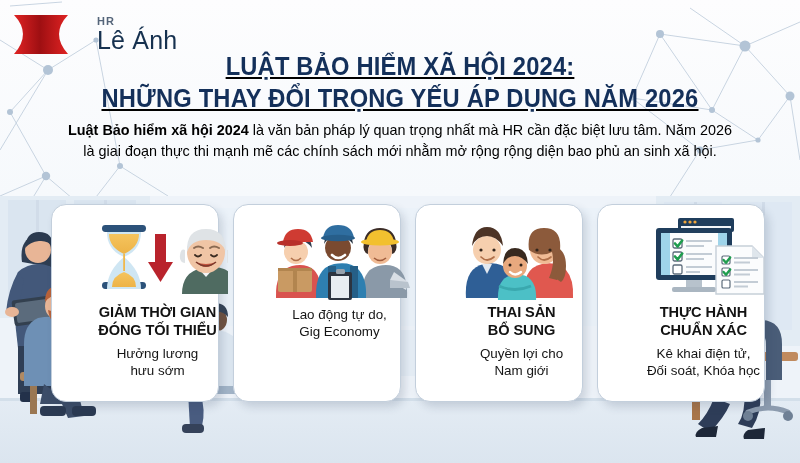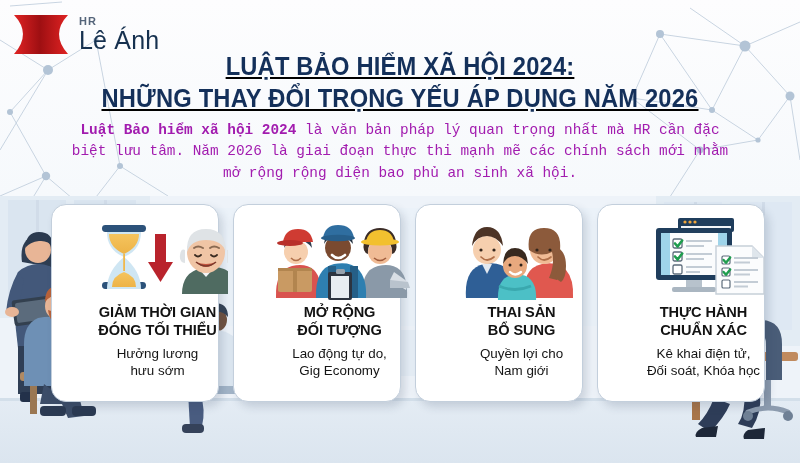--- a/index.html
+++ b/index.html
@@ -12,36 +12,36 @@
   #stage { position:absolute; inset:0; width:800px; height:463px; overflow:hidden; }
 
   
   .bg-base { position:absolute; inset:0;
     background:linear-gradient(180deg,#fdfdfe 0%,#f6f9fc 42%,#eef3f8 70%,#e9eff6 100%); }
   .bg-svg { position:absolute; inset:0; }
 
   
   .header { position:absolute; left:0; top:0; width:800px; height:196px; }
 
-  .logo-wrap { position:absolute; left:10px; top:12px; display:flex; align-items:center; gap:7px; }
+  .logo-wrap { position:absolute; left:10px; top:12px; display:flex; align-items:center; gap:25px; }
   .logo-mark { width:62px; height:45px; flex:none; }
   .logo-text { display:flex; flex-direction:column; justify-content:center; line-height:1; }
   .logo-hr { font-size:11px; font-weight:bold; letter-spacing:1.1px; color:#55657a; margin-bottom:1px; }
   .logo-name { font-family:Liberation Sans, sans-serif; font-size:25px; color:#16314f; line-height:1; letter-spacing:.2px; }
 
   .title-block { position:absolute; left:0; top:50px; width:800px; text-align:center;text-decoration:underline; }
   .title-line {
     font-size:25.5px; font-weight:bold; color:#14305a;
     letter-spacing:.2px; line-height:1.26;
     transform:scaleX(.93); transform-origin:center;
   }
 
   .subtitle {
     position:absolute; left:62px; top:120px; width:676px;
-    text-align:center; font-size:14.4px; line-height:1.48; color:#a21caf;font-family:Liberation Mono, monospace;
+    text-align:center; font-size:14.4px; line-height:1.48; color:#000000;
   }
   .subtitle b { font-weight:bold; }
 
   
   .cards { position:absolute; left:0; top:204px; width:800px; height:210px; }
   .card {
     position:absolute; top:0; width:168px; height:198px;
     background:#ffffff; border:1.3px solid #c3cfdc; border-radius:15px;
     box-shadow:4px 5px 9px rgba(44,62,86,.17);
     display:flex; flex-direction:column; align-items:center;
@@ -299,24 +299,20 @@
           <circle cx="68" cy="34" r="13" fill="#7a4a30"></circle>
           <path d="M54 30 q2 -16 14 -16 q13 0 15 16 q-7 -8 -15 -8 q-9 0 -14 8z" fill="#23303f"></path>
           <path d="M53 24 q2 -13 15 -13 q14 0 16 13 z" fill="#2f6ea0"></path>
           <ellipse cx="68" cy="24" rx="17" ry="3.2" fill="#275e8a"></ellipse>
           <path d="M62 41 q6 6 13 0" stroke="#fff" stroke-width="2.6" fill="none" stroke-linecap="round"></path>
           <rect x="58" y="58" width="24" height="28" rx="2" fill="#2c3440"></rect>
           <rect x="61" y="62" width="18" height="22" fill="#e8edf2"></rect>
           <rect x="66" y="55" width="9" height="5" rx="1.6" fill="#97a2ad"></rect>
         </svg>
       </div>
-      <div class="card-title">
-        <div>MỞ RỘNG</div>
-        <div>ĐỐI TƯỢNG</div>
-      </div>
       <div class="card-sub">
         <div>Lao động tự do,</div>
         <div>Gig Economy</div>
       </div>
     </div>
 
     <div class="card" style="left:415px">
       <div class="card-art">
         <svg viewBox="0 0 140 86" width="140" height="86">
 

